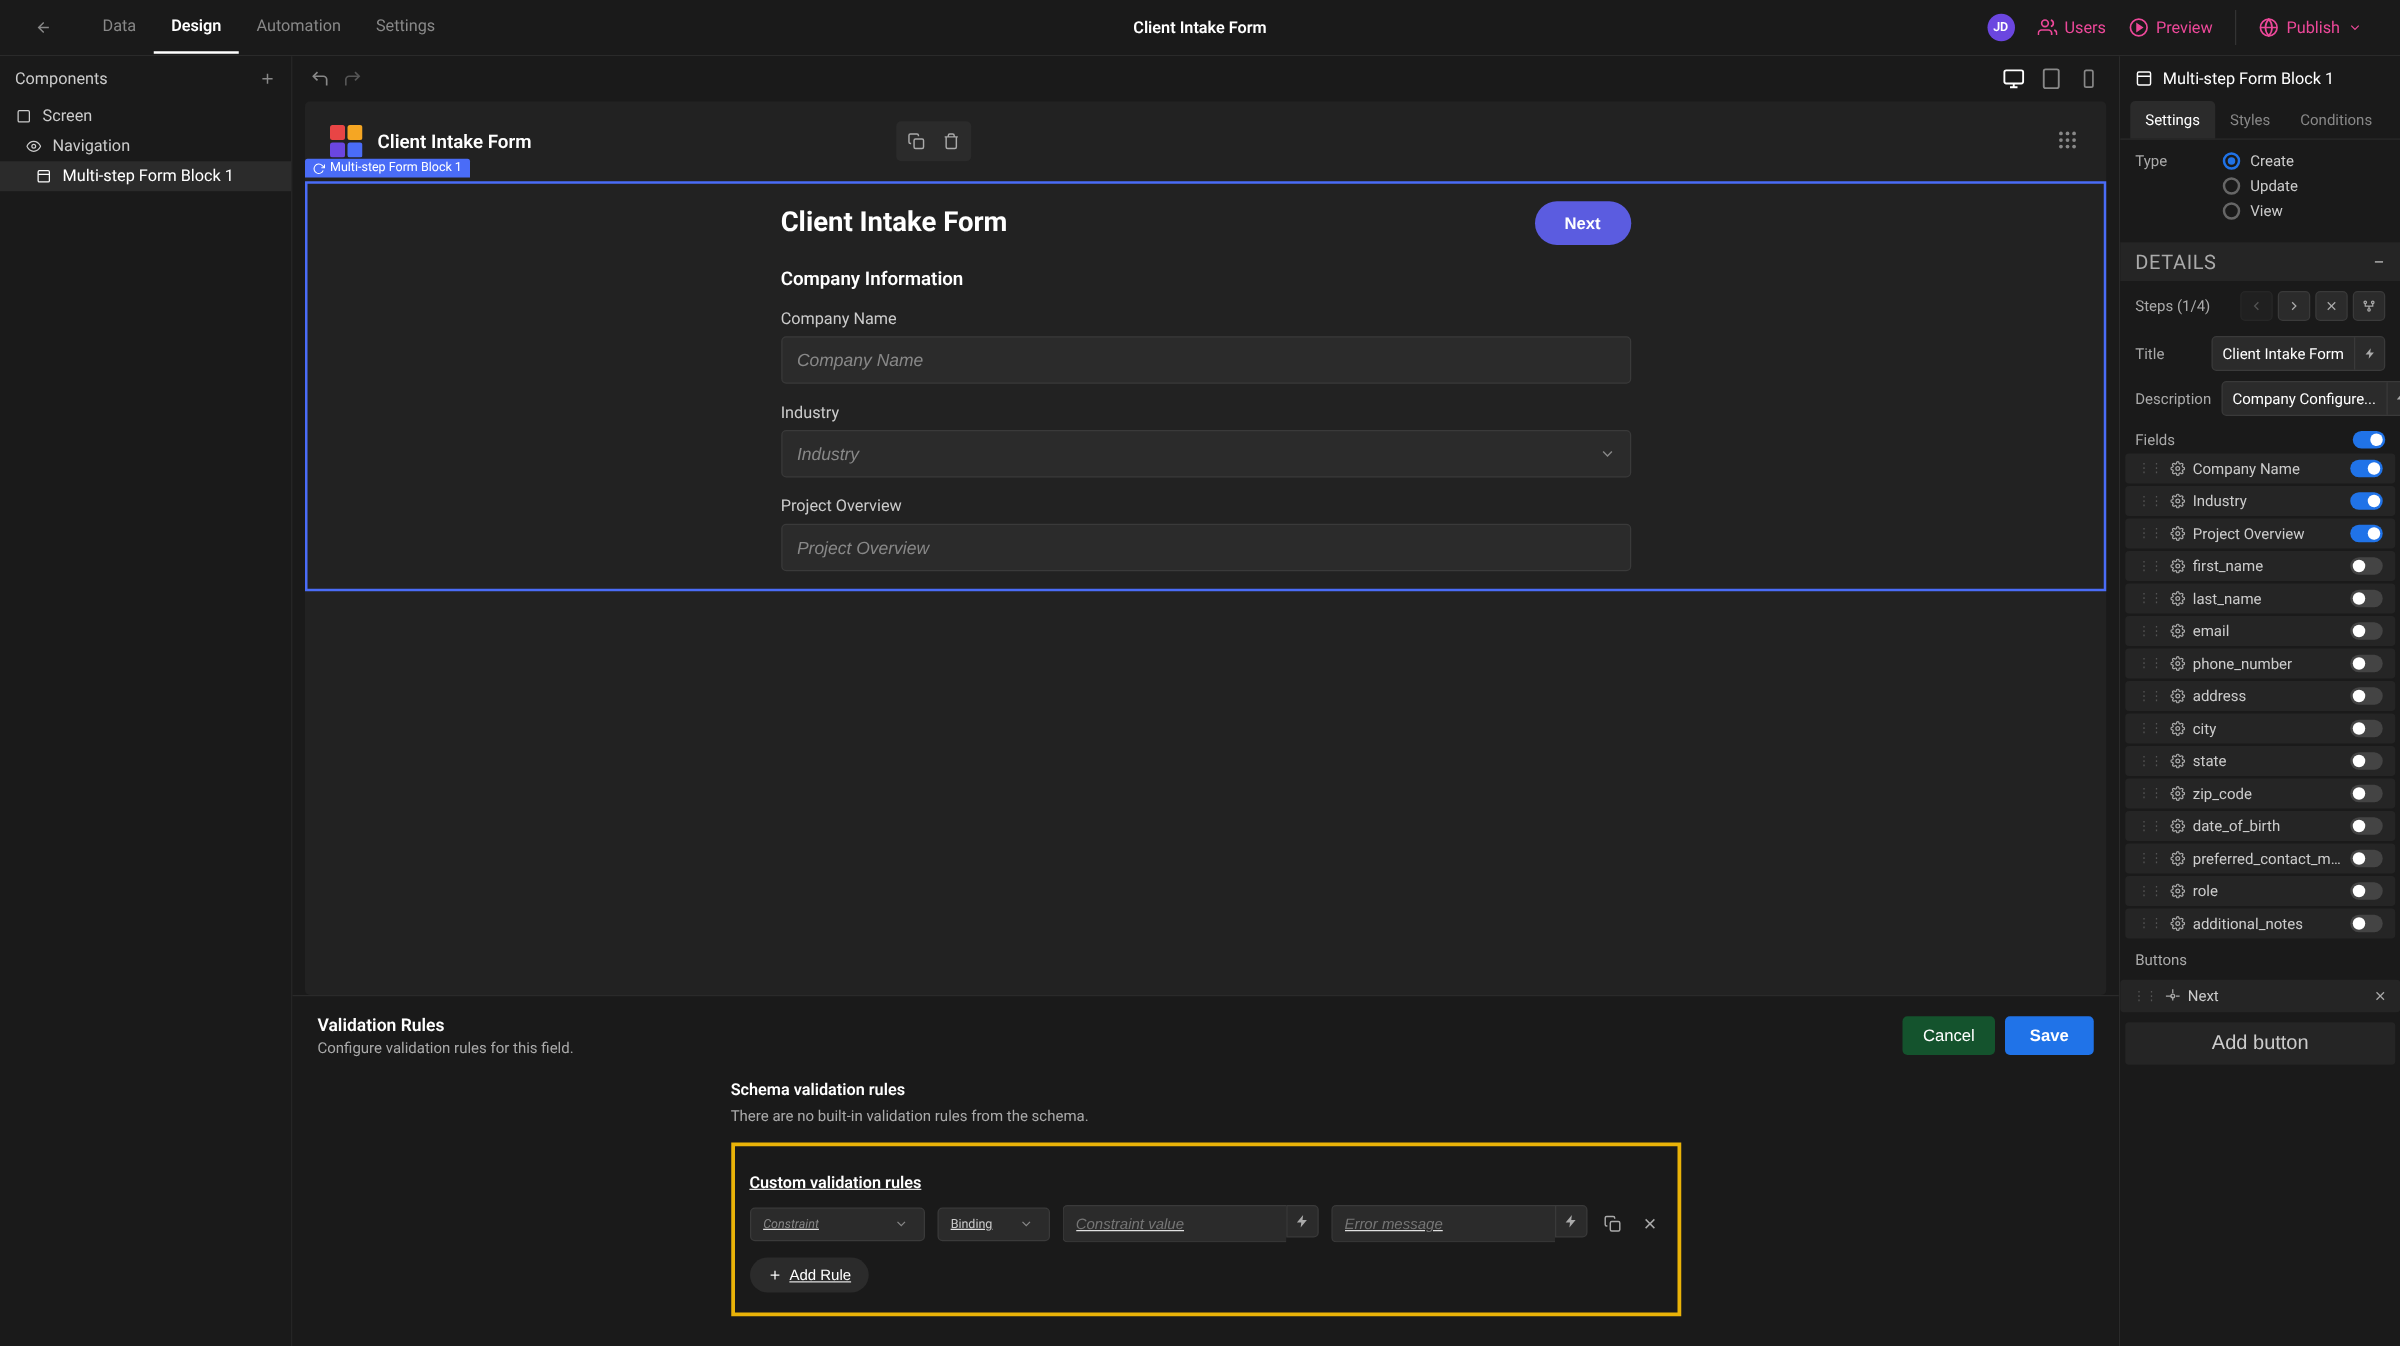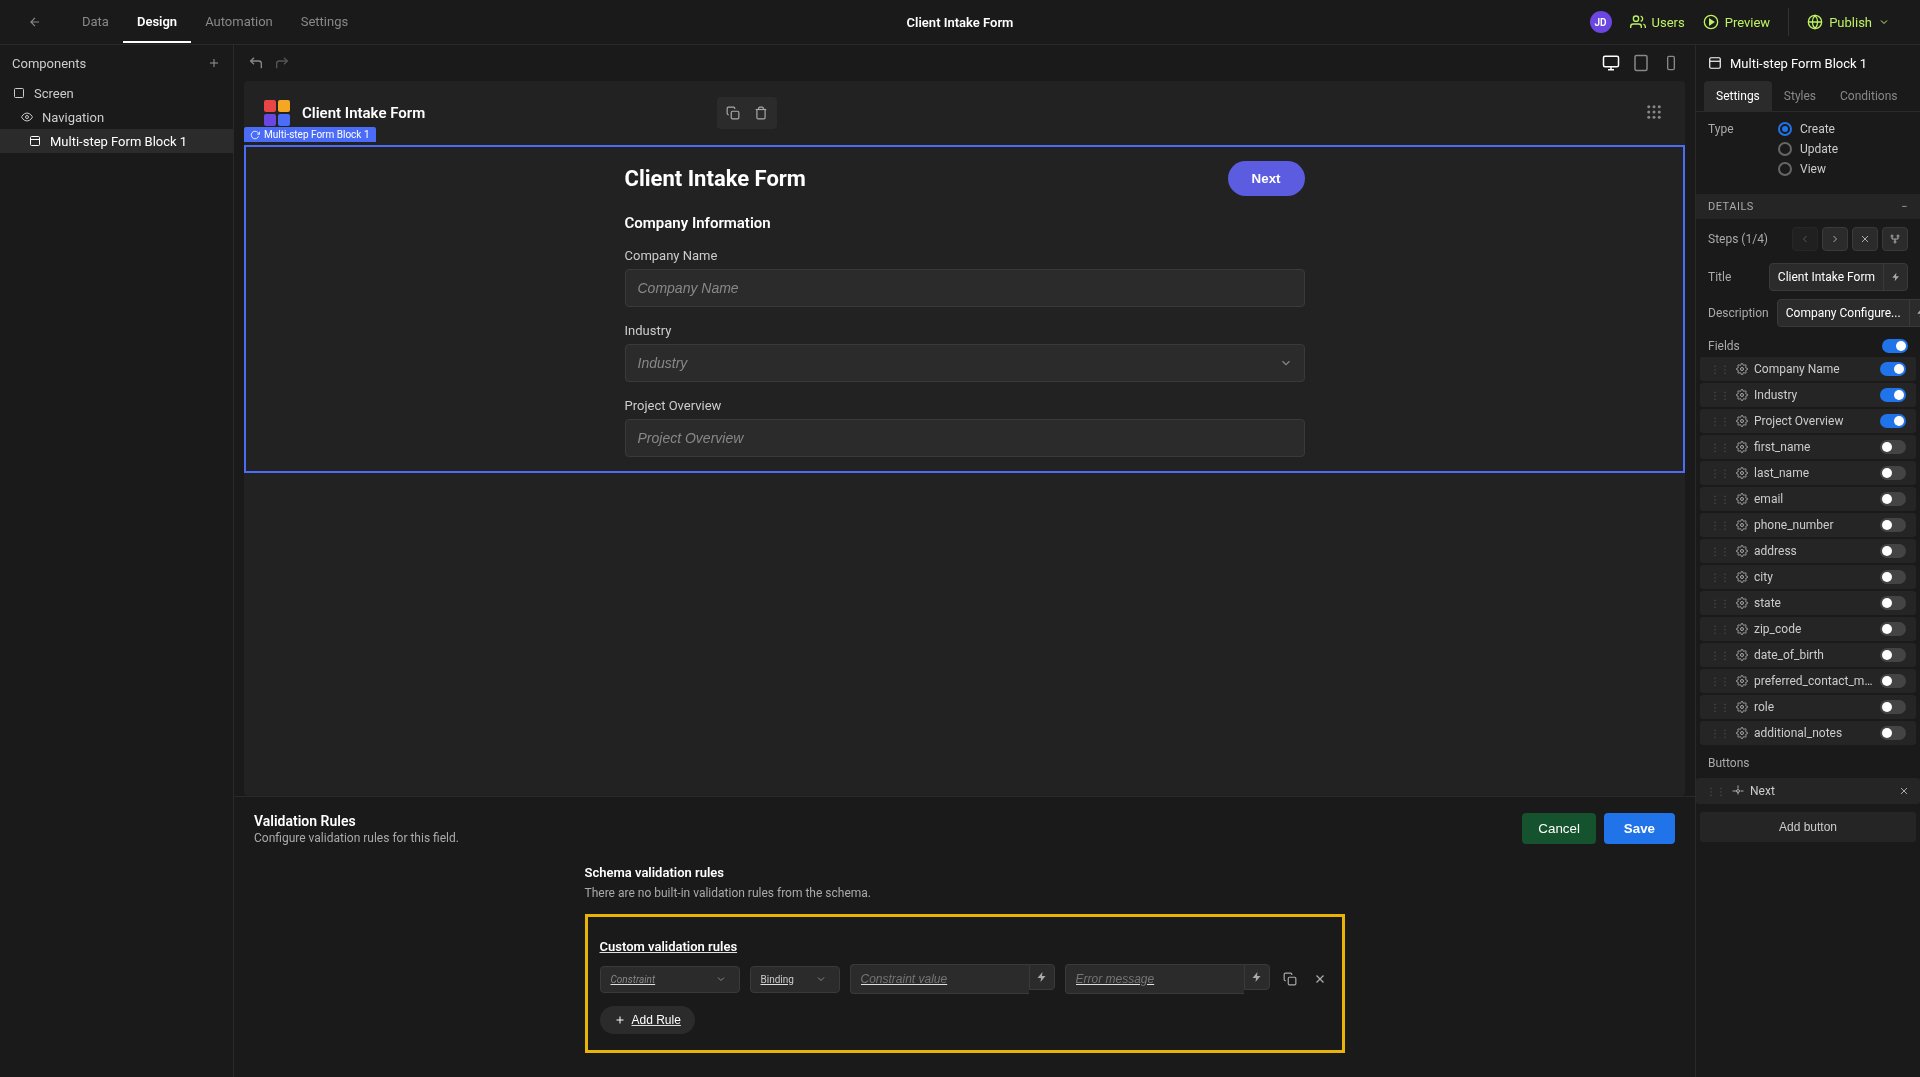--- a/index.html
+++ b/index.html
@@ -6,21 +6,21 @@
 body{font-family:-apple-system,BlinkMacSystemFont,"Segoe UI",Roboto,sans-serif;background:#1a1a1a;color:#e0e0e0;font-size:13px;overflow:hidden;}
 .top-bar{height:45px;background:#1a1a1a;display:flex;align-items:center;padding:0 20px;border-bottom:1px solid #2a2a2a;}
 .top-bar-left{display:flex;align-items:center;gap:8px;}
 .back-arrow{cursor:pointer;padding:4px 8px;color:#888;}
 .nav-tabs{display:flex;gap:0;margin-left:10px;}
 .nav-tab{padding:12px 14px;color:#888;cursor:pointer;border-bottom:2px solid transparent;}
 .nav-tab.active{color:#fff;border-bottom:2px solid #fff;font-weight:600;}
 .top-title{position:absolute;left:50%;transform:translateX(-50%);font-weight:600;color:#fff;}
 .top-bar-right{margin-left:auto;display:flex;align-items:center;gap:18px;}
 .avatar{width:22px;height:22px;border-radius:50%;background:#6b46e0;color:#fff;display:flex;align-items:center;justify-content:center;font-size:10px;font-weight:600;}
-.top-action{display:flex;align-items:center;gap:6px;color:#bef264;cursor:pointer;}
+.top-action{display:flex;align-items:center;gap:6px;color:#ec4899;cursor:pointer;}
 .publish-btn{padding:6px 10px;display:flex;align-items:center;gap:6px;border-left:1px solid #333;padding-left:18px;}
 .main-layout{display:flex;height:calc(100vh - 45px);}
 .left-panel{width:234px;background:#1a1a1a;border-right:1px solid #2a2a2a;display:flex;flex-direction:column;}
 .panel-header{height:36px;display:flex;align-items:center;justify-content:space-between;padding:0 12px;color:#ccc;}
 .panel-header-icons{display:flex;gap:12px;}
 .screen-item{height:28px;display:flex;align-items:center;padding:0 12px;background:#2b2b2b;gap:8px;}
 .screen-dot{width:10px;height:10px;background:#2dd4bf;border-radius:2px;}
 .components-list{flex:0 0 auto;}
 .comp-item{height:24px;display:flex;align-items:center;padding:0 12px;gap:8px;color:#ccc;cursor:pointer;}
 .comp-item.selected{background:#2b2b2b;color:#fff;}
@@ -76,41 +76,41 @@
 .rp-tab{padding:8px 12px;color:#888;cursor:pointer;font-size:12px;}
 .rp-tab.active{background:#2b2b2b;color:#fff;border-radius:4px 4px 0 0;}
 .rp-section{padding:10px 12px;}
 .rp-row{display:flex;align-items:center;margin-bottom:8px;}
 .rp-label{color:#aaa;font-size:12px;width:70px;}
 .radio-group{display:flex;flex-direction:column;gap:6px;}
 .radio-item{display:flex;align-items:center;gap:8px;color:#ccc;font-size:12px;cursor:pointer;}
 .radio-circle{width:14px;height:14px;border:2px solid #666;border-radius:50%;display:flex;align-items:center;justify-content:center;}
 .radio-circle.checked{border-color:#2073e8;}
 .radio-dot{width:6px;height:6px;background:#2073e8;border-radius:50%;}
-.details-header{background:#252525;padding:6px 12px;display:flex;justify-content:space-between;align-items:center;color:#aaa;font-size:11px;letter-spacing:0.5px;}
+.details-header{background:#252525;padding:6px 12px;display:flex;justify-content:space-between;align-items:center;color:#aaa;font-size:16px;letter-spacing:0.5px;}
 .steps-row{display:flex;align-items:center;justify-content:space-between;padding:8px 12px;}
 .steps-btns{display:flex;gap:4px;}
 .step-btn{width:26px;height:24px;background:#2b2b2b;border:1px solid #3a3a3a;border-radius:4px;display:flex;align-items:center;justify-content:center;cursor:pointer;color:#aaa;}
 .step-btn.disabled{opacity:0.4;}
 .title-row{display:flex;align-items:center;padding:4px 12px;gap:8px;}
 .title-input-wrap{flex:1;display:flex;background:#2b2b2b;border:1px solid #3a3a3a;border-radius:4px;}
 .title-input{flex:1;background:transparent;border:none;padding:6px 8px;color:#fff;font-size:12px;overflow:hidden;text-overflow:ellipsis;white-space:nowrap;}
 .title-bolt{width:24px;display:flex;align-items:center;justify-content:center;border-left:1px solid #3a3a3a;}
 .fields-header{display:flex;justify-content:space-between;align-items:center;padding:8px 12px 4px;}
 .toggle{width:26px;height:14px;background:#444;border-radius:7px;position:relative;cursor:pointer;}
 .toggle.on{background:#2073e8;}
 .toggle-knob{width:10px;height:10px;background:#fff;border-radius:50%;position:absolute;top:2px;left:2px;transition:left 0.1s;}
 .toggle.on .toggle-knob{left:14px;}
 .field-row{display:flex;align-items:center;padding:5px 10px;background:#252525;margin:0 4px 2px;border-radius:3px;gap:6px;}
 .drag-handle{color:#555;cursor:grab;font-size:10px;}
 .gear{color:#aaa;cursor:pointer;}
 .field-name{flex:1;color:#ccc;font-size:12px;overflow:hidden;text-overflow:ellipsis;white-space:nowrap;}
 .buttons-section{padding:8px 12px 4px;}
 .button-row{display:flex;align-items:center;padding:6px 10px;background:#252525;margin:4px 0;border-radius:3px;gap:6px;}
-.add-button-btn{width:calc(100% - 8px);margin:4px;padding:8px;background:#252525;border:none;color:#ccc;border-radius:3px;cursor:pointer;font-size:12px;}
+.add-button-btn{width:calc(100% - 8px);margin:4px;padding:8px;background:#252525;border:none;color:#ccc;border-radius:3px;cursor:pointer;font-size:16px;}
 .close-x{margin-left:auto;cursor:pointer;color:#aaa;}
 svg{display:block;}
 .left-flex{display:flex;flex-direction:column;height:100%;}
 .screens-area{flex:0 0 120px;}
 .components-area{flex:1;display:flex;flex-direction:column;}
 .input-group{display:flex;gap:0;}
 .input-group .rule-input{border-radius:4px 0 0 4px;border-right:none;}
 .input-group .bolt-btn{border-radius:0 4px 4px 0;}
 </style>
 </head>

